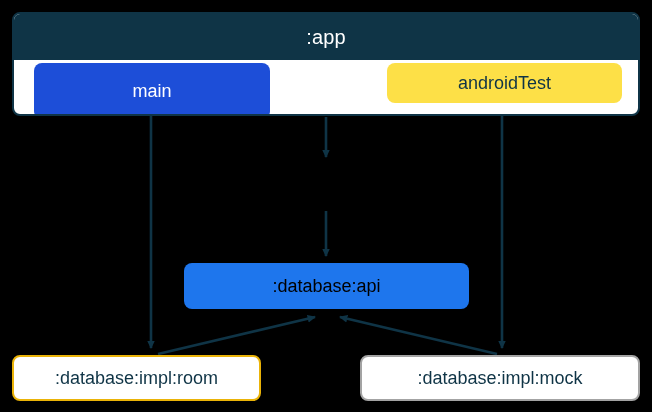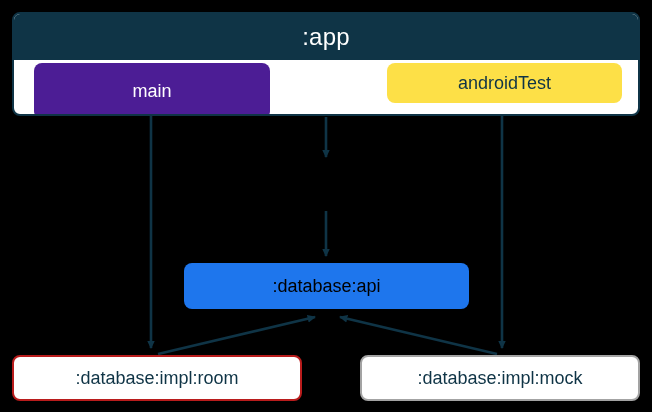--- a/index.html
+++ b/index.html
@@ -37,21 +37,21 @@
     box-sizing: border-box;
     overflow: hidden;
     z-index: 2;
   }
   .subgraph-title {
     height: 46px;
     line-height: 46px;
     text-align: center;
     background: #0F3446;
     color: #FFFFFF;
-    font-size: 24px;
+    font-size: 20px;
     letter-spacing: 0.2px;
   }
   .subgraph-body {
     position: relative;
     height: 54px;
   }
 
   
   .node {
     position: absolute;
@@ -64,21 +64,21 @@
     text-align: center;
     white-space: nowrap;
     z-index: 3;
   }
 
   .node-main {
     left: 20px;
     top: 3px;
     width: 236px;
     height: 56px;
-    background: #4c1d95;
+    background: #1d4ed8;
     color: #FFFFFF;
   }
   .node-androidtest {
     left: 373px;
     top: 3px;
     width: 235px;
     height: 40px;
     background: #fde047;
     color: #0F3446;
   }
@@ -95,25 +95,25 @@
     left: 184px;
     top: 263px;
     width: 285px;
     height: 46px;
     background: #1E76ED;
     color: #000000;
   }
   .node-implroom {
     left: 12px;
     top: 355px;
-    width: 290px;
+    width: 249px;
     height: 46px;
     background: #FFFFFF;
     color: #0F3446;
-    border: 2px solid #b91c1c;
+    border: 2px solid #eab308;
   }
   .node-implmock {
     left: 360px;
     top: 355px;
     width: 280px;
     height: 46px;
     background: #FFFFFF;
     color: #0F3446;
     border: 2px solid #a3a3a3;
   }

